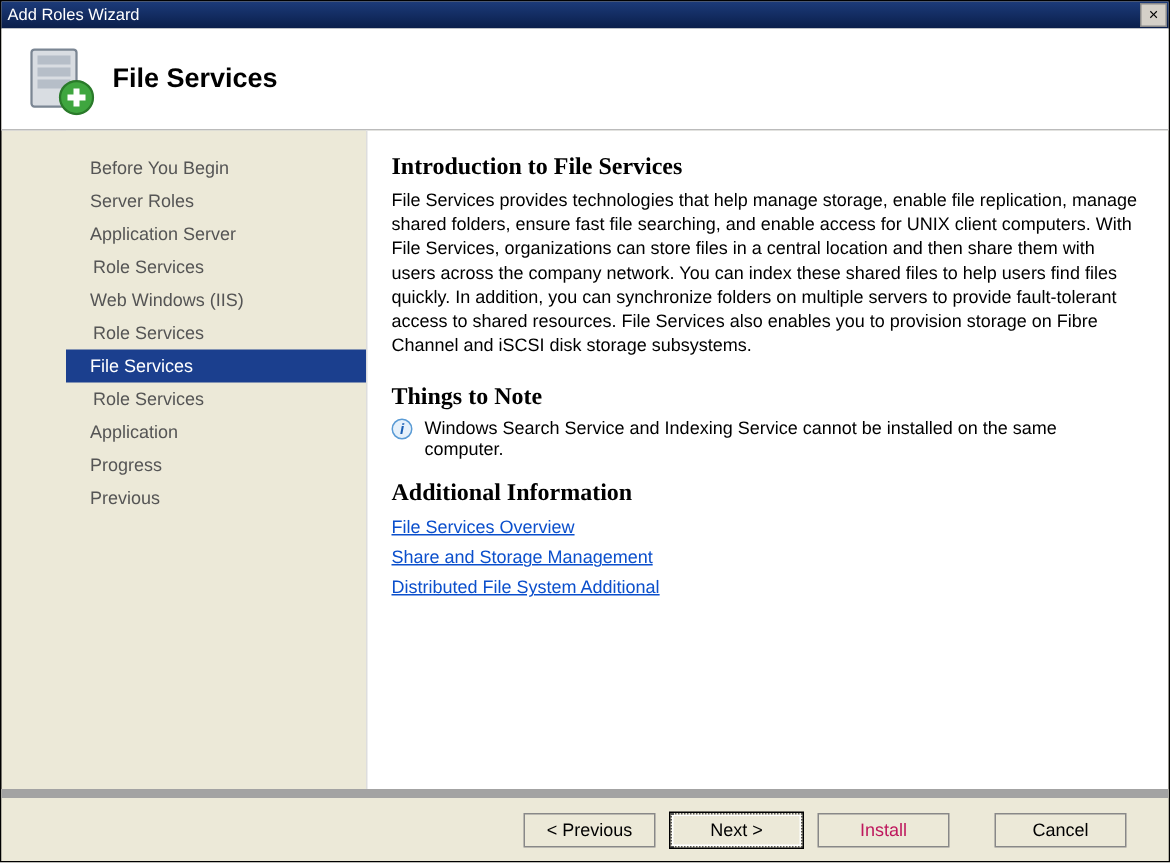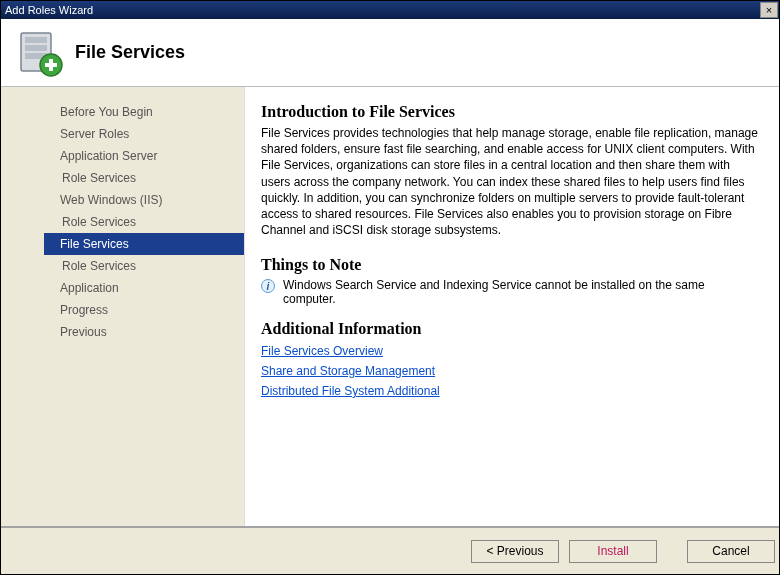--- a/index.html
+++ b/index.html
@@ -138,25 +138,25 @@
       display: block;
       color: #0b4fcc;
       text-decoration: underline;
       margin-bottom: 2px;
       line-height: 1.5;
       cursor: pointer;
     }
     .footer {
       height: 48px;
       background: #ece9d8;
-      border-top: 2px solid #a3a3a3;
+      border-top: 6px solid #a3a3a3;
       display: flex;
       align-items: center;
       justify-content: flex-end;
-      padding-right: 4px;
+      padding-right: 28px;
       gap: 10px;
     }
     .footer button {
       width: 88px;
       height: 23px;
       font-size: 12px;
       font-family: inherit;
       background: #ece9d8;
       border: 1px solid #888;
       cursor: pointer;
@@ -228,17 +228,18 @@
       <div class="links">
         <a>File Services Overview</a>
         <a>Share and Storage Management</a>
         <a>Distributed File System Additional</a>
       </div>
     </div>
   </div>
 
   <div class="footer">
     <button>&lt; Previous</button>
+    <button class="default-btn">Next &gt;</button>
     <button disabled="">Install</button>
     <span class="extra-gap"></span>
     <button>Cancel</button>
   </div>
 </div>
 
 </body></html>

